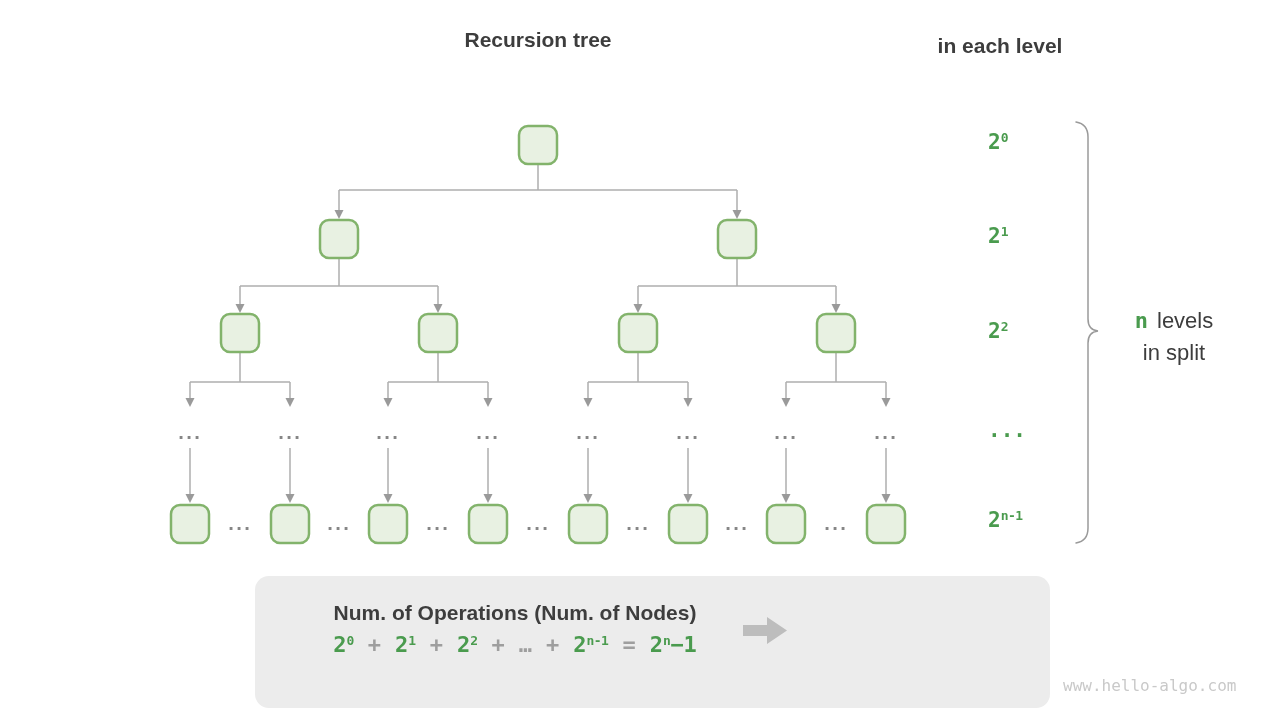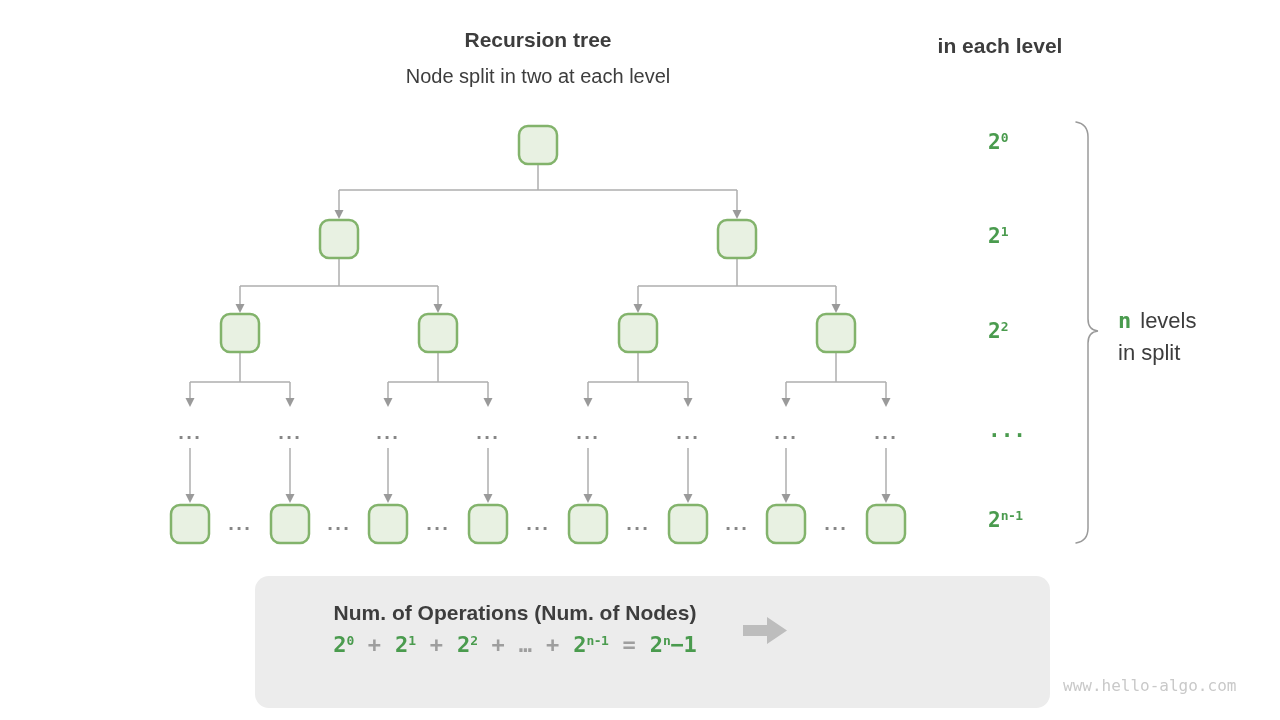--- a/index.html
+++ b/index.html
@@ -27,21 +27,21 @@
   }
   .lvl{
     left:988px;font-family:"DejaVu Sans Mono",monospace;
     font-size:21px;font-weight:bold;color:var(--green);line-height:24px;
   }
   .lvl sup, .formula sup, .red-mono sup{
     font-size:13px;position:relative;top:-7px;vertical-align:baseline;
     letter-spacing:-0.5px;
   }
   .brace-label{
-    left:1118px;top:305px;width:112px;
+    left:1118px;top:305px;width:112px;text-align:center;
     font-size:22px;color:var(--dark);line-height:32px;
   }
   .brace-label .nn{
     color:var(--green);font-weight:bold;font-family:"DejaVu Sans Mono",monospace;
     margin-right:9px;
   }
   .box{
     left:255px;top:576px;width:795px;height:132px;border-radius:14px;
     background:var(--boxbg);
   }
@@ -60,21 +60,20 @@
     left:1063px;top:676px;font-family:"DejaVu Sans Mono",monospace;
     font-size:16px;color:var(--watermark);
   }
 </style>
 </head>
 <body>
 
 <div class="canvas">
 
   <div class="abs title">Recursion tree</div>
-  <div class="abs subtitle">Node split in two at each level</div>
 
   <div class="abs right-title">
     <div>in each level</div>
   </div>
 
   <svg id="tree" class="abs" style="left:0;top:0" width="1280" height="720">
       <line x1="538" y1="164" x2="538" y2="190" stroke="#aeaeae" stroke-width="1.5"></line>
       <line x1="339" y1="190" x2="737" y2="190" stroke="#aeaeae" stroke-width="1.5"></line>
       <line x1="339" y1="258" x2="339" y2="286" stroke="#aeaeae" stroke-width="1.5"></line>
       <line x1="737" y1="258" x2="737" y2="286" stroke="#aeaeae" stroke-width="1.5"></line>

